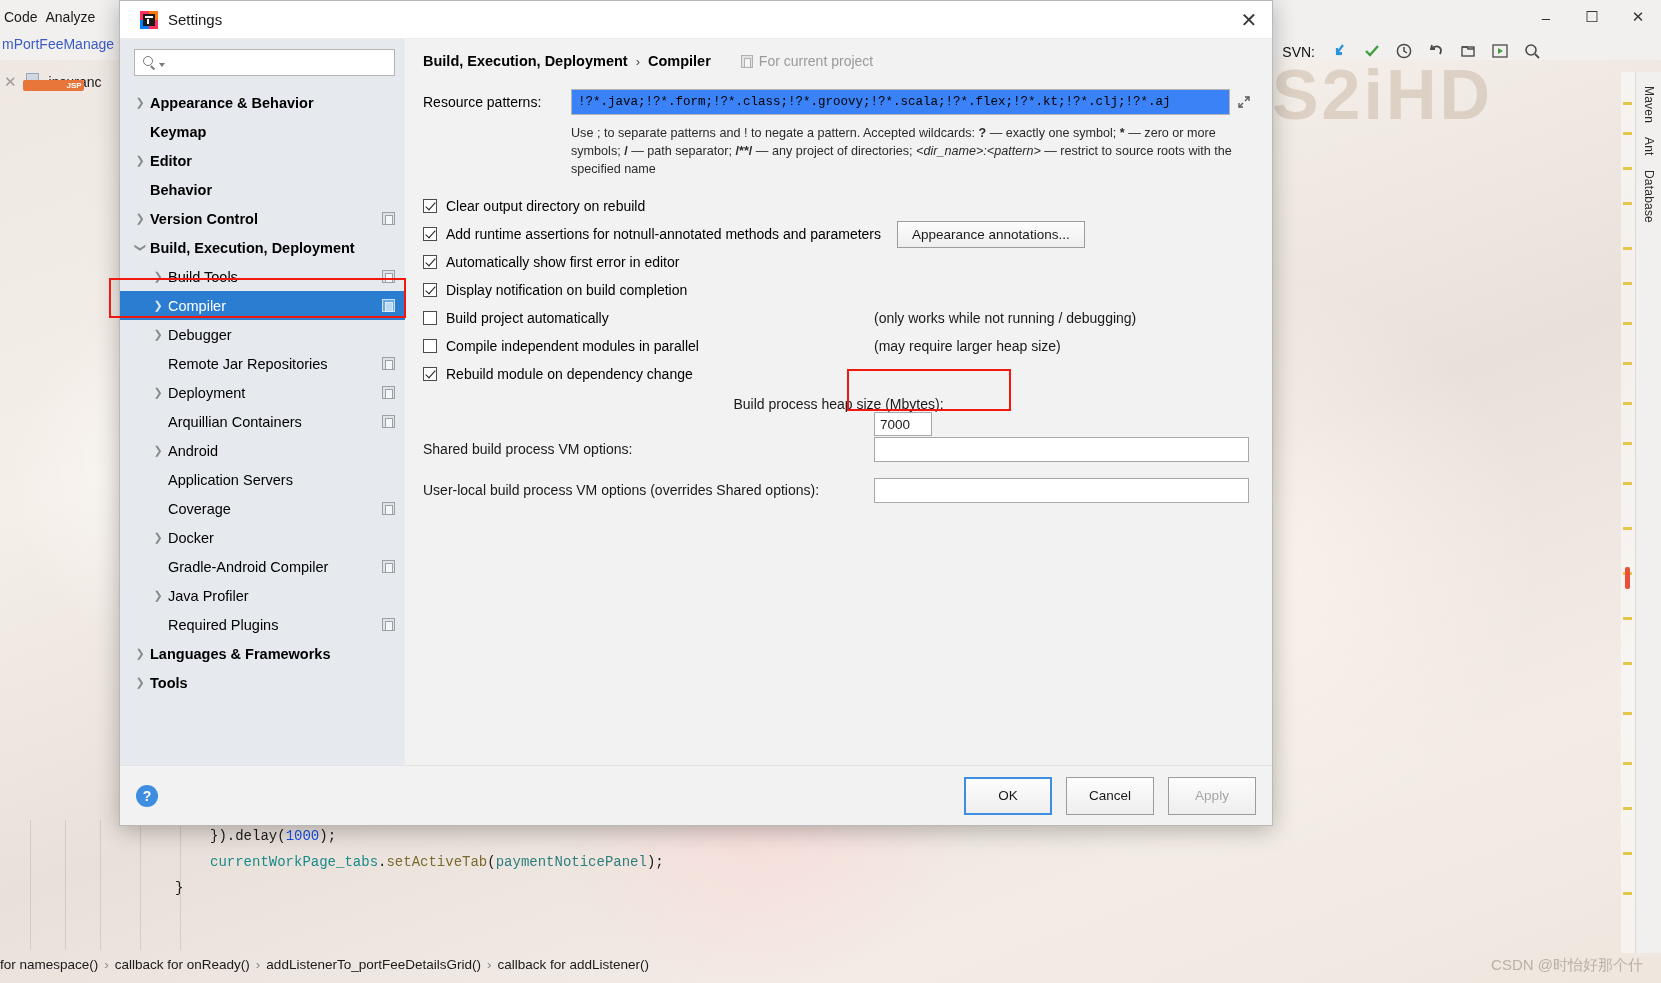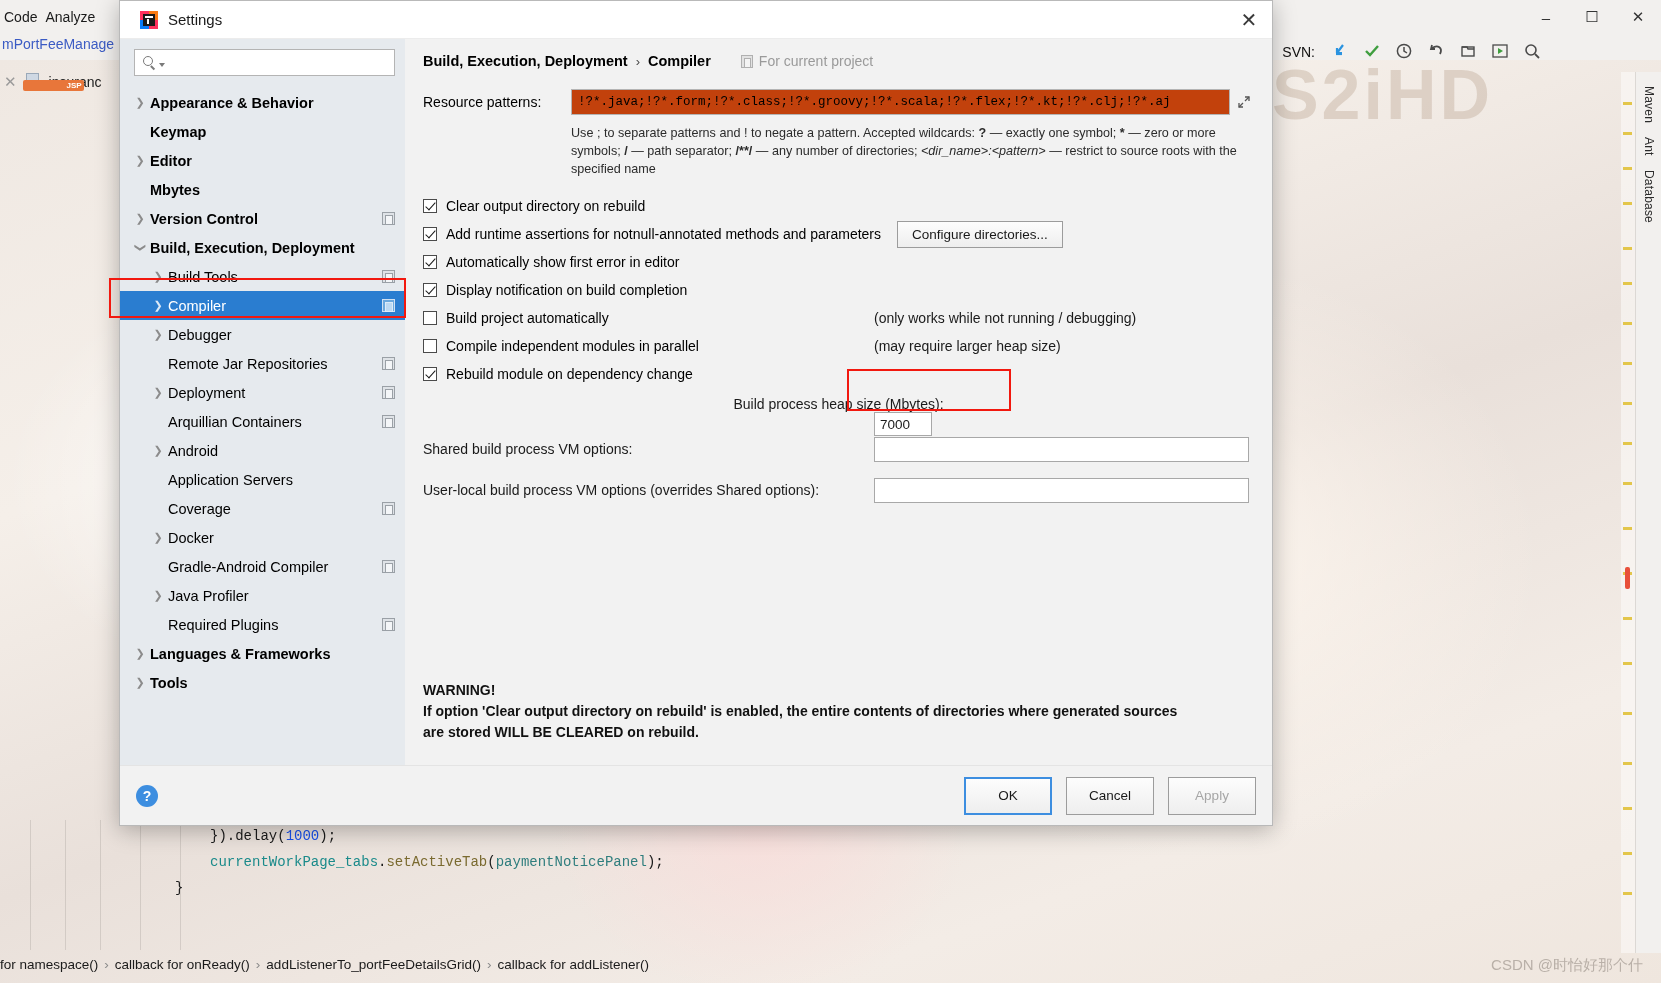--- a/index.html
+++ b/index.html
@@ -237,21 +237,21 @@
     color: #9a9a9a; font-size: 14px; margin-left: 22px;
   }
   .proj-icon { width: 12px; height: 13px; border: 1px solid #b0b0b0; background:#e2e2e2; position:relative; }
   .proj-icon::after{content:"";position:absolute;left:2px;top:2px;width:5px;height:8px;border:1px solid #b0b0b0;background:#f4f4f4;}
 
   .row { display: flex; align-items: center; margin-bottom: 9px; }
   .lbl { font-size: 14px; color: #1a1a1a; }
 
   .res-label { width: 148px; flex: 0 0 auto; font-size: 14px; }
   .res-field {
-    flex: 1; height: 26px; background: #c2410c; border: 1px solid #b4b4b4;
+    flex: 1; height: 26px; background: #3b82f6; border: 1px solid #b4b4b4;
     display: flex; align-items: center; padding: 0 6px;
     font-family: "Liberation Mono", monospace; font-size: 12.5px;
     white-space: nowrap; overflow: hidden;
   }
   .expand-icon {
     width: 20px; flex:0 0 auto; display:flex; align-items:center; justify-content:center;
     color:#555; font-size: 13px; margin-left: 4px;
   }
   .help-text {
     margin-left: 148px; color: #2b2b2b; font-size: 12.6px; line-height: 18px;
@@ -470,21 +470,21 @@
           <div class="tree-row indent-0">
             <span class="tw-arrow"></span>
             <span class="tw-label bold">Keymap</span>
           </div>
           <div class="tree-row indent-0">
             <span class="tw-arrow">❯</span>
             <span class="tw-label bold">Editor</span>
           </div>
           <div class="tree-row indent-0">
             <span class="tw-arrow"></span>
-            <span class="tw-label bold">Mbytes</span>
+            <span class="tw-label bold">Behavior</span>
           </div>
           <div class="tree-row indent-0">
             <span class="tw-arrow">❯</span>
             <span class="tw-label bold">Version Control</span>
             <span class="tw-cfg"></span>
           </div>
           <div class="tree-row indent-0">
             <span class="tw-arrow" style="transform: rotate(90deg);">❯</span>
             <span class="tw-label bold">Build, Execution, Deployment</span>
           </div>
@@ -578,32 +578,32 @@
           <svg width="14" height="14" viewBox="0 0 14 14">
               <path d="M8 2 L12 2 L12 6" stroke="#555" stroke-width="1.3" fill="none"></path>
               <path d="M12 2 L8 6" stroke="#555" stroke-width="1.3"></path>
               <path d="M6 12 L2 12 L2 8" stroke="#555" stroke-width="1.3" fill="none"></path>
               <path d="M2 12 L6 8" stroke="#555" stroke-width="1.3"></path>
             </svg>
         </span>
       </div>
 
       <div class="help-text">
-        <span>Use ; to separate patterns and ! to negate a pattern. Accepted wildcards: </span><b>?</b><span> — exactly one symbol; </span><b>*</b><span> — zero or more symbols; </span><b>/</b><span> — path separator; </span><b>/**/</b><span> — any number of directories; </span><i>&lt;dir_name&gt;:&lt;pattern&gt;</i><span> — restrict to source roots with the specified name</span>
+        <span>Use ; to separate patterns and ! to negate a pattern. Accepted wildcards: </span><b>?</b><span> — exactly one symbol; </span><b>*</b><span> — zero or more symbols; </span><b>/</b><span> — path separator; </span><b>/**/</b><span> — any project of directories; </span><i>&lt;dir_name&gt;:&lt;pattern&gt;</i><span> — restrict to source roots with the specified name</span>
       </div>
 
       <div class="cb-row">
         <span class="cb checked"></span>
         <span class="cb-label">Clear output directory on rebuild</span>
       </div>
 
       <div class="cb-row">
         <span class="cb checked"></span>
         <span class="cb-label">Add runtime assertions for notnull-annotated methods and parameters</span>
-        <span class="btn" style="margin-left:16px;">Configure directories...</span>
+        <span class="btn" style="margin-left:16px;">Appearance annotations...</span>
       </div>
 
       <div class="cb-row">
         <span class="cb checked"></span>
         <span class="cb-label">Automatically show first error in editor</span>
       </div>
 
       <div class="cb-row">
         <span class="cb checked"></span>
         <span class="cb-label">Display notification on build completion</span>
@@ -640,25 +640,20 @@
         </span>
       </div>
 
       <div class="row" style="height:32px;">
         <span class="lbl">User-local build process VM options (overrides Shared options):</span>
         <span style="margin-left:auto; width:380px;">
           <input class="field field-wide" type="text" value="" style="">
         </span>
       </div>
 
-      <div class="warn" style="position:absolute; left:18px; bottom:22px; right:18px;">
-        <div>WARNING!</div>
-        <div>If option 'Clear output directory on rebuild' is enabled, the entire contents of directories where generated sources</div>
-        <div>are stored WILL BE CLEARED on rebuild.</div>
-      </div>
 
     </div>
   </div>
 
   <div class="dlg-footer">
     <span class="help-btn">?</span>
     <span class="footer-btns">
       <span class="btn focus">OK</span>
       <span class="btn">Cancel</span>
       <span class="btn disabled">Apply</span>

